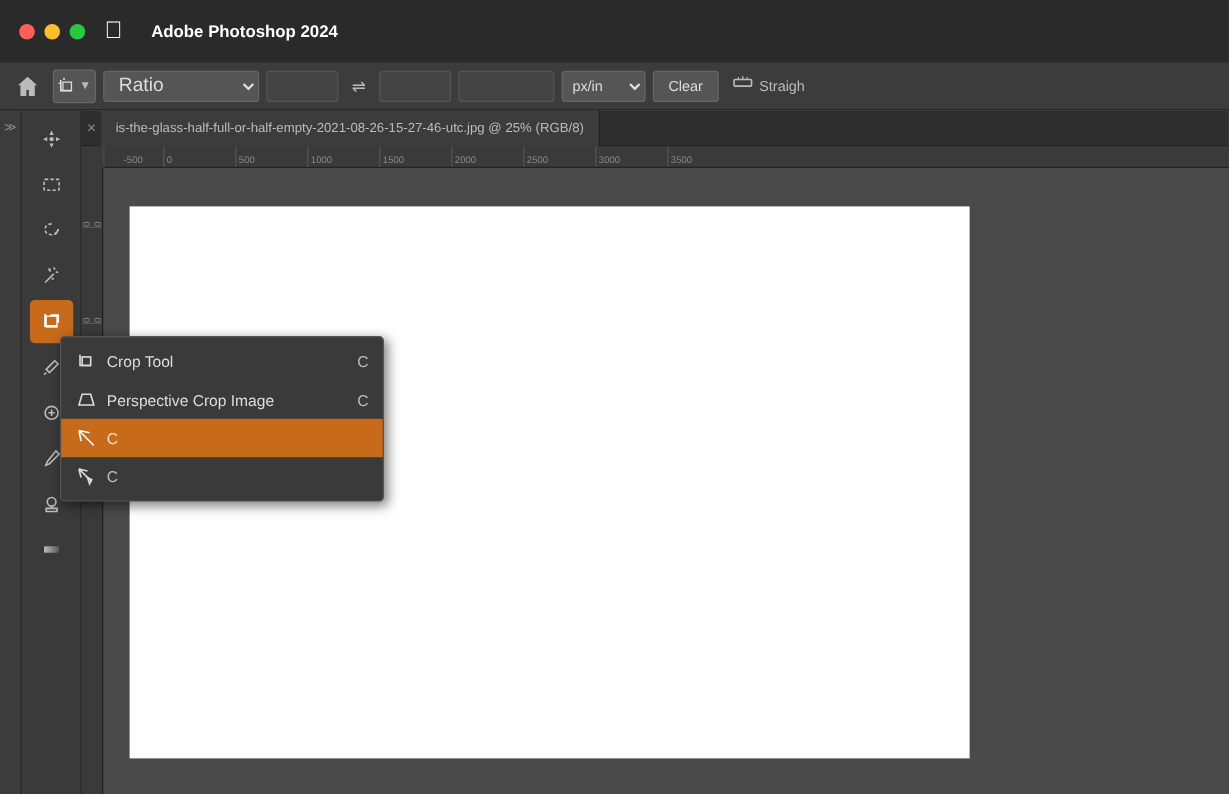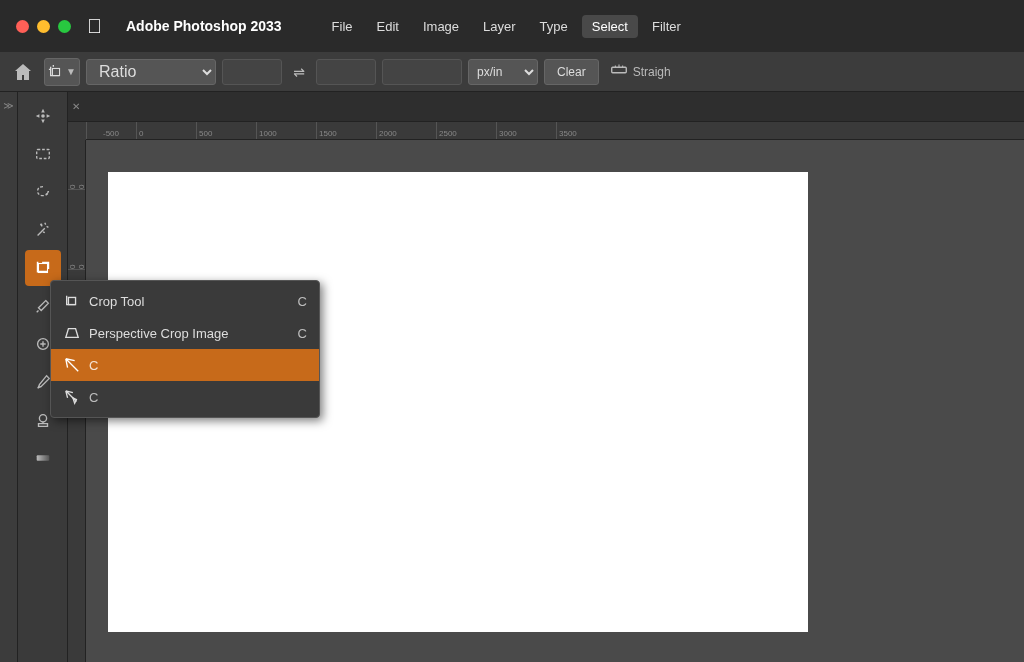--- a/index.html
+++ b/index.html
@@ -291,30 +291,21 @@
 </head>
 <body>
 
 <div class="title-bar">
   <div class="window-controls">
     <button class="btn-close"></button>
     <button class="btn-min"></button>
     <button class="btn-max"></button>
   </div>
   <span class="apple-logo"></span>
-  <span class="app-name">Adobe Photoshop 2033</span>
-  <div class="menu-bar">
-    <span class="menu-item">File</span>
-    <span class="menu-item">Edit</span>
-    <span class="menu-item">Image</span>
-    <span class="menu-item">Layer</span>
-    <span class="menu-item">Type</span>
-    <span class="menu-item active">Select</span>
-    <span class="menu-item">Filter</span>
-  </div>
+  <span class="app-name">Adobe Photoshop 2024</span>
 </div>
 
 <div class="options-bar">
   <div class="home-btn">
     <svg viewBox="0 0 20 20" width="20" height="20" fill="#bbb">
       <path d="M10 2L2 9h2v9h5v-5h2v5h5V9h2L10 2z"></path>
     </svg>
   </div>
   <div class="crop-tool-btn">
     <svg viewBox="0 0 18 18" width="16" height="16" fill="none" stroke="#ddd" stroke-width="1.5">
@@ -428,20 +419,23 @@
         </defs>
         <rect x="3" y="7" width="14" height="6" fill="url(#grd)" rx="1"></rect>
       </svg>
     </div>
   </div>
 
   <div class="canvas-area">
 
     <div class="tab-bar">
       <span class="tab-close">✕</span>
+      <div class="tab-item">
+        <span>is-the-glass-half-full-or-half-empty-2021-08-26-15-27-46-utc.jpg @ 25% (RGB/8)</span>
+      </div>
     </div>
 
     <div class="ruler-corner"></div>
 
     <div class="ruler-h">
       <div class="ruler-h-ticks">
         <div class="h-tick" style="width:50px; color:#888; font-size:8px;padding-left:16px;">-500</div>
         <div class="h-tick" style="width:60px; color:#888; font-size:8px;">0</div>
         <div class="h-tick" style="width:60px; color:#888; font-size:8px;">500</div>
         <div class="h-tick" style="width:60px; color:#888; font-size:8px;">1000</div>

